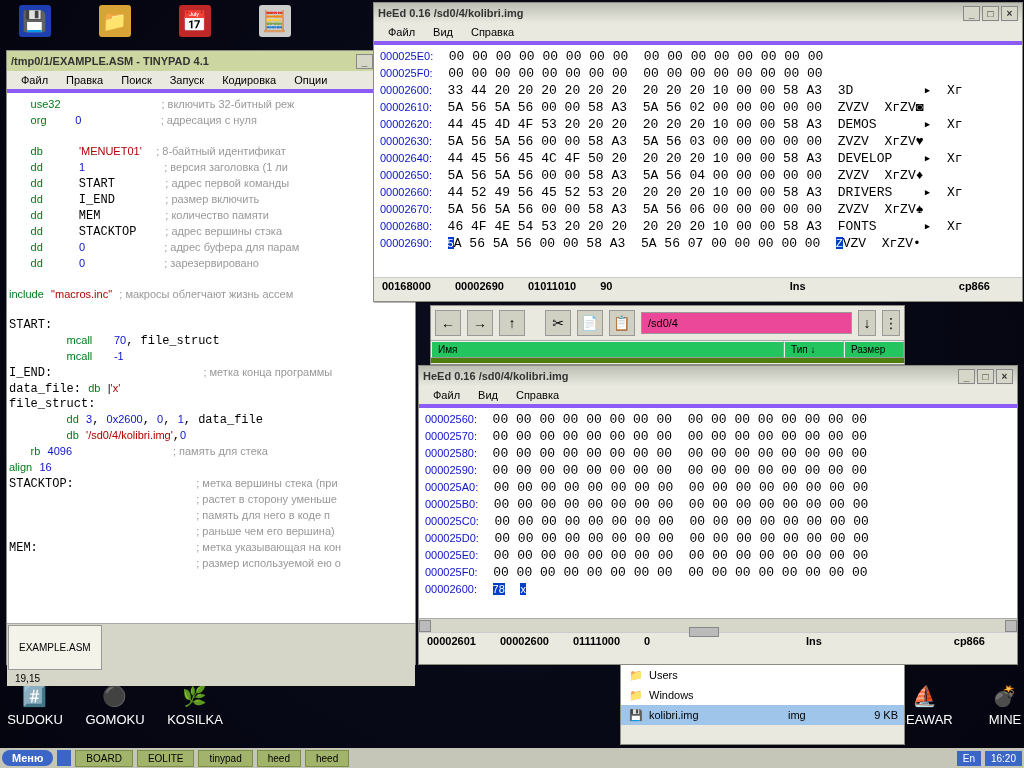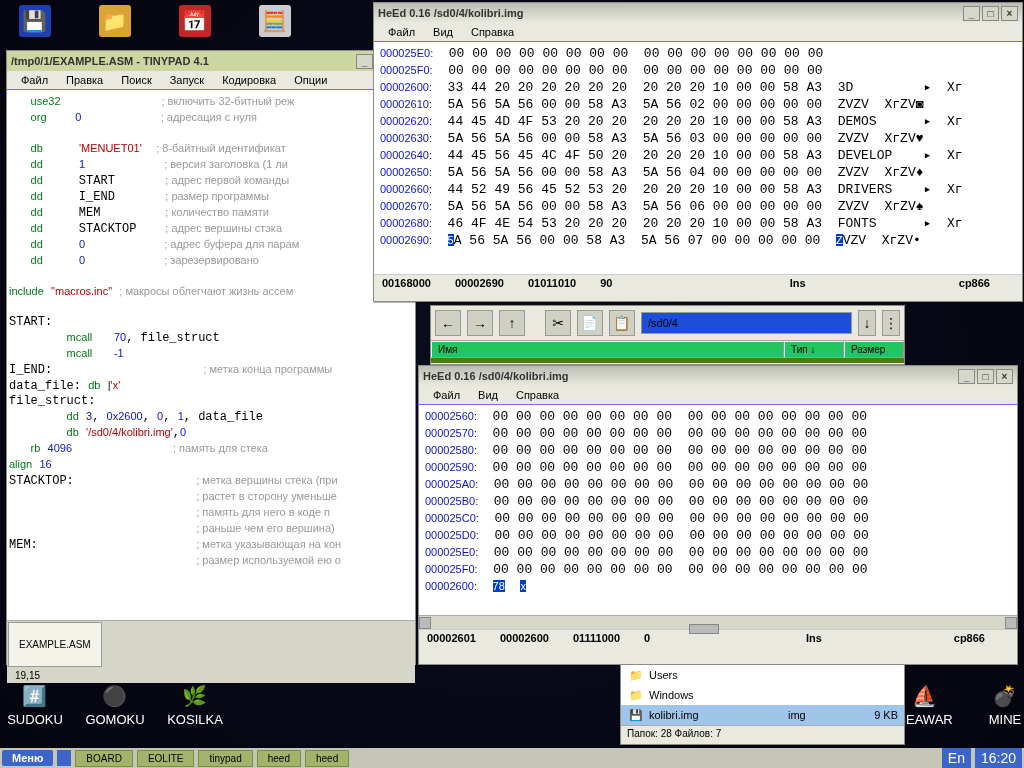--- a/index.html
+++ b/index.html
@@ -10,36 +10,36 @@
 .icon-row3{position:absolute;top:680px;left:900px;display:flex;gap:30px}
 .dicon{display:flex;flex-direction:column;align-items:center;color:#fff;width:50px;cursor:pointer}
 .dicon .glyph{width:32px;height:32px;display:flex;align-items:center;justify-content:center;font-size:20px}
 .dicon .lbl{font-size:13px;text-align:center;}
 .win{position:absolute;background:#e9e9df;border:1px solid #8c8c82;box-shadow:1px 1px 0 rgba(0,0,0,.3)}
 .titlebar{height:20px;background:linear-gradient(#bcbeb3,#e9e9df);display:flex;align-items:center;padding:0 4px;font-weight:bold;color:#333}
 .titlebar.dark{background:#ccd6a0}
 .titlebar .t{flex:1;font-size:11px}
 .titlebar .btns{display:flex;gap:2px}
 .titlebar .btn{width:17px;height:15px;background:#d6d6c9;border:1px solid #888;display:flex;align-items:center;justify-content:center;font-size:10px;cursor:pointer}
-.menubar{display:flex;gap:2px;padding:2px 6px;background:#e9e9df;border-bottom:1px solid #8b5cf6}
+.menubar{display:flex;gap:2px;padding:2px 6px;background:#e9e9df;border-bottom:4px solid #8b5cf6}
 .menubar .m{padding:1px 8px;cursor:pointer;font-size:11px}
 .code{font-family:"Courier New",monospace;font-size:12px;line-height:15px;background:#fff;padding:4px 2px;white-space:pre;overflow:hidden}
 .hexbody{font-family:"Courier New",monospace;font-size:13px;font-weight:normal;line-height:17px;background:#fff;padding:3px 6px;white-space:pre;overflow:hidden}
 .status{display:flex;background:#e9e9df;border-top:1px solid #ccc;font-family:"Courier New",monospace;font-size:12px;font-weight:bold;padding:2px 8px}
 .status span{margin-right:24px}
 .tabbar{display:flex;background:#d5d5c8;border-top:1px solid #aaa;padding:1px}
 .tabbar .tab{background:#f3f3e9;border:1px solid #999;padding:16px 10px;font-size:10px;margin-right:2px}
 .ft{position:absolute;bottom:0;left:0;right:0;height:20px;background:#c6c6b8;display:flex;align-items:center;padding:0 2px;gap:4px}
-.ft .menu{background:#3b65c6;color:#fff;padding:2px 10px;font-weight:bold;font-size:11px;border-radius:2px;cursor:pointer}
+.ft .menu{background:#3b65c6;color:#fff;padding:2px 10px;font-weight:bold;font-size:11px;border-radius:8px;cursor:pointer}
 .ft .task{background:#a2b46c;padding:2px 10px;font-size:10px;border:1px solid #7a8e44}
 .ft .clock{margin-left:auto;display:flex;gap:4px;align-items:center}
-.ft .clockbox{background:#3b65c6;color:#fff;padding:2px 6px;font-size:14px}
+.ft .clockbox{background:#3b65c6;color:#fff;padding:2px 6px;font-size:10px}
 .fm-tb{background:#e9e9df;padding:4px;display:flex;gap:6px;align-items:center;border-bottom:1px solid #aaa}
 .fm-tb .b{width:26px;height:26px;background:#d0d0c3;border:1px solid #999;display:flex;align-items:center;justify-content:center;font-size:14px;cursor:pointer}
-.fm-tb .path{flex:1;background:#1d4ed8;border:1px solid #999;padding:3px 6px;height:22px}
+.fm-tb .path{flex:1;background:#ec4899;border:1px solid #999;padding:3px 6px;height:22px}
 .fm-hdr{display:flex;background:#22c55e;border-bottom:5px solid #4d7c0f}
 .fm-hdr .h{border:1px outset #eee;padding:2px 6px;font-size:10px}
 .fm-list{background:#fff}
 .fm-row{display:flex;padding:2px 6px;align-items:center}
 .fm-row.sel{background:#9fc5ea}
 .fm-row .ic{width:18px;height:16px;margin-right:4px;display:inline-flex;align-items:center;justify-content:center}
 .fm-foot{background:#e9e9df;border-top:1px solid #aaa;padding:2px 6px;font-size:10px}
 .cg{color:#007a1a}.cb{color:#0b13c5}.cr{color:#b00000}.ck{color:#000}.cm{color:#999}
 .hexhl{background:#003ec8;color:#fff}
 .scrollh{height:14px;background:#d6d6c9;border-top:1px solid #aaa;display:flex;align-items:center}
@@ -111,21 +111,21 @@
         <span class="m">Запуск</span>
         <span class="m">Кодировка</span>
         <span class="m">Опции</span>
       </div>
  <div class="code" id="tp-code" style="height:530px">   <span class="cg">use32</span>              <span class="cm">; включить 32-битный реж</span>
    <span class="cg">org</span>    <span class="cb">0</span>           <span class="cm">; адресация с нуля</span>
 
    <span class="cg">db</span>     <span class="cr">'MENUET01'</span>  <span class="cm">; 8-байтный идентификат</span>
    <span class="cg">dd</span>     <span class="cb">1</span>           <span class="cm">; версия заголовка (1 ли</span>
    <span class="cg">dd</span>     START       <span class="cm">; адрес первой команды</span>
-   <span class="cg">dd</span>     I_END       <span class="cm">; размер программы</span>
+   <span class="cg">dd</span>     I_END       <span class="cm">; размер включить</span>
    <span class="cg">dd</span>     MEM         <span class="cm">; количество памяти</span>
    <span class="cg">dd</span>     STACKTOP    <span class="cm">; адрес вершины стэка</span>
    <span class="cg">dd</span>     <span class="cb">0</span>           <span class="cm">; адрес буфера для парам</span>
    <span class="cg">dd</span>     <span class="cb">0</span>           <span class="cm">; зарезервировано</span>
 
 <span class="cg">include</span> <span class="cr">"macros.inc"</span> <span class="cm">; макросы облегчают жизнь ассем</span>
 
 START:
         <span class="cg">mcall</span>   <span class="cb">70</span>, file_struct
         <span class="cg">mcall</span>   <span class="cb">-1</span>
@@ -264,21 +264,20 @@
             <dir><span style="width:50px;text-align:right"></span></dir>
           </span>
         </div>
         <div class="fm-row sel">
           <span class="ic">💾</span>
           <span style="flex:1">kolibri.img</span>
           <span style="width:60px">img</span>
           <span style="width:50px;text-align:right">9 KB</span>
         </div>
       </div>
- <div class="fm-foot">Папок: 28   Файлов: 7</div>
 </div>
 
 <div class="ft">
  <div class="menu">Меню</div>
  <div style="background:#3b65c6;width:14px;height:16px"></div>
  <div id="tasks" style="display:flex;gap:4px">
         <div class="task">BOARD</div>
         <div class="task">EOLITE</div>
         <div class="task">tinypad</div>
         <div class="task">heed</div>

